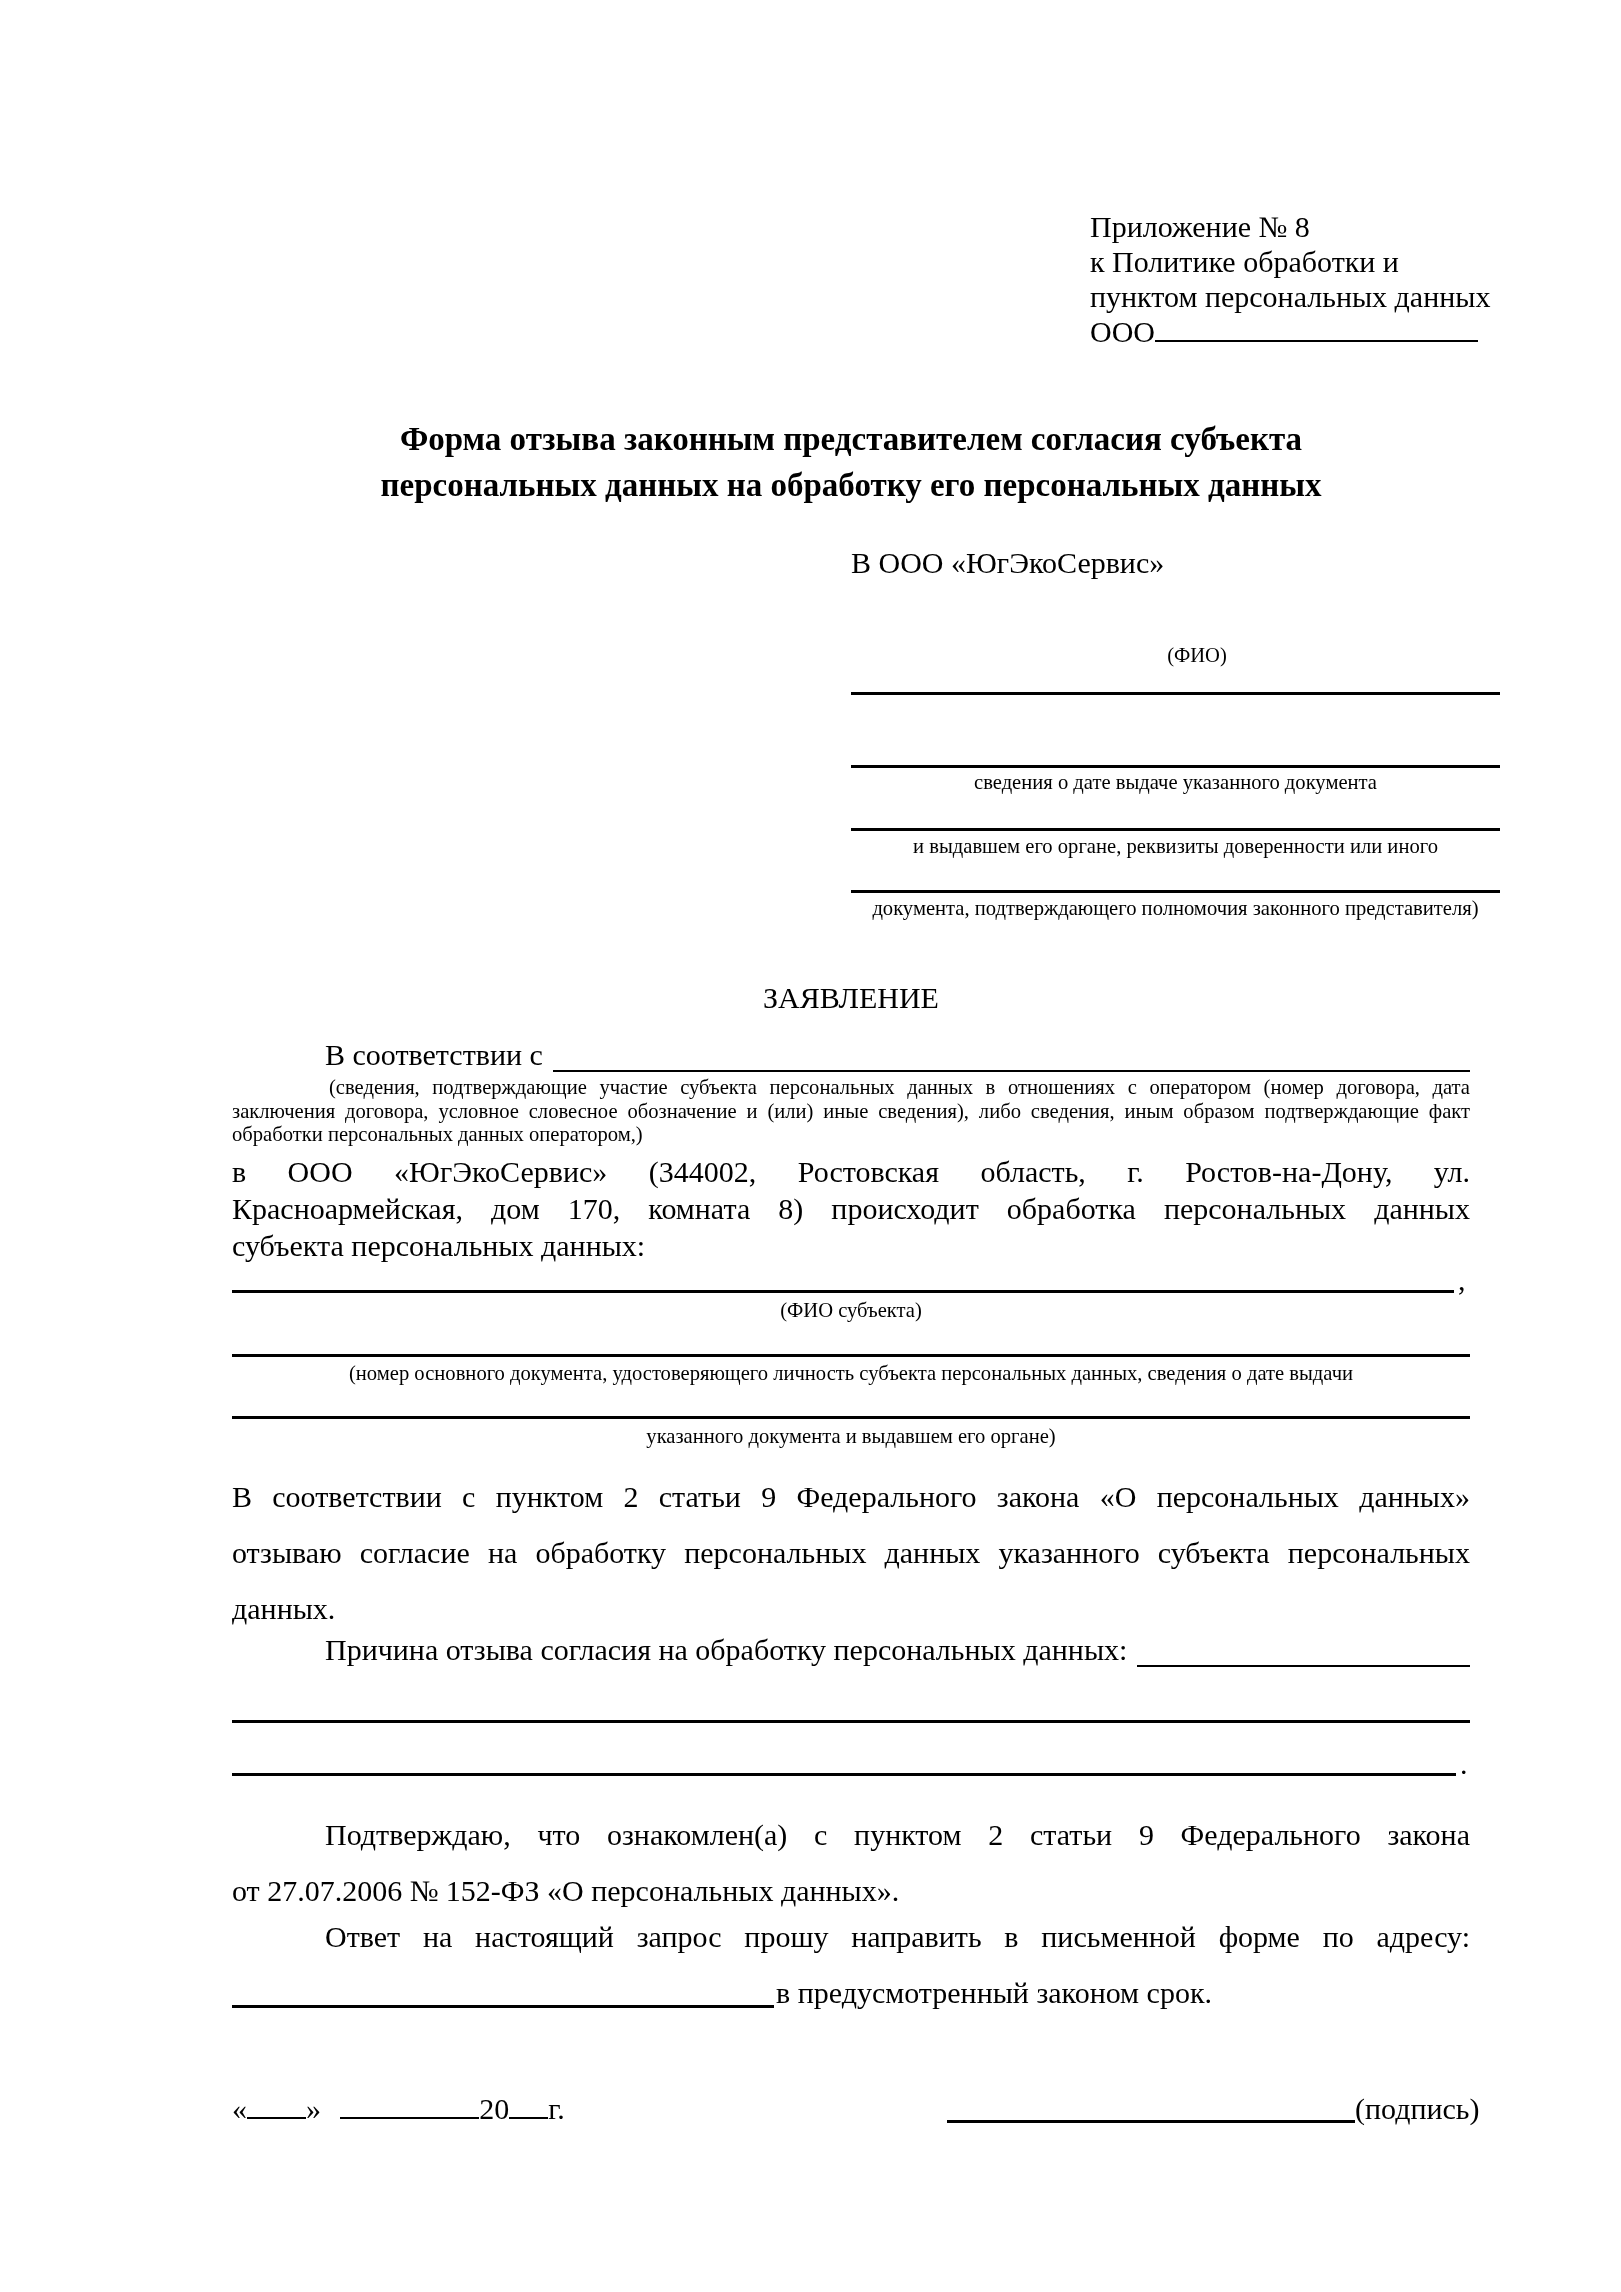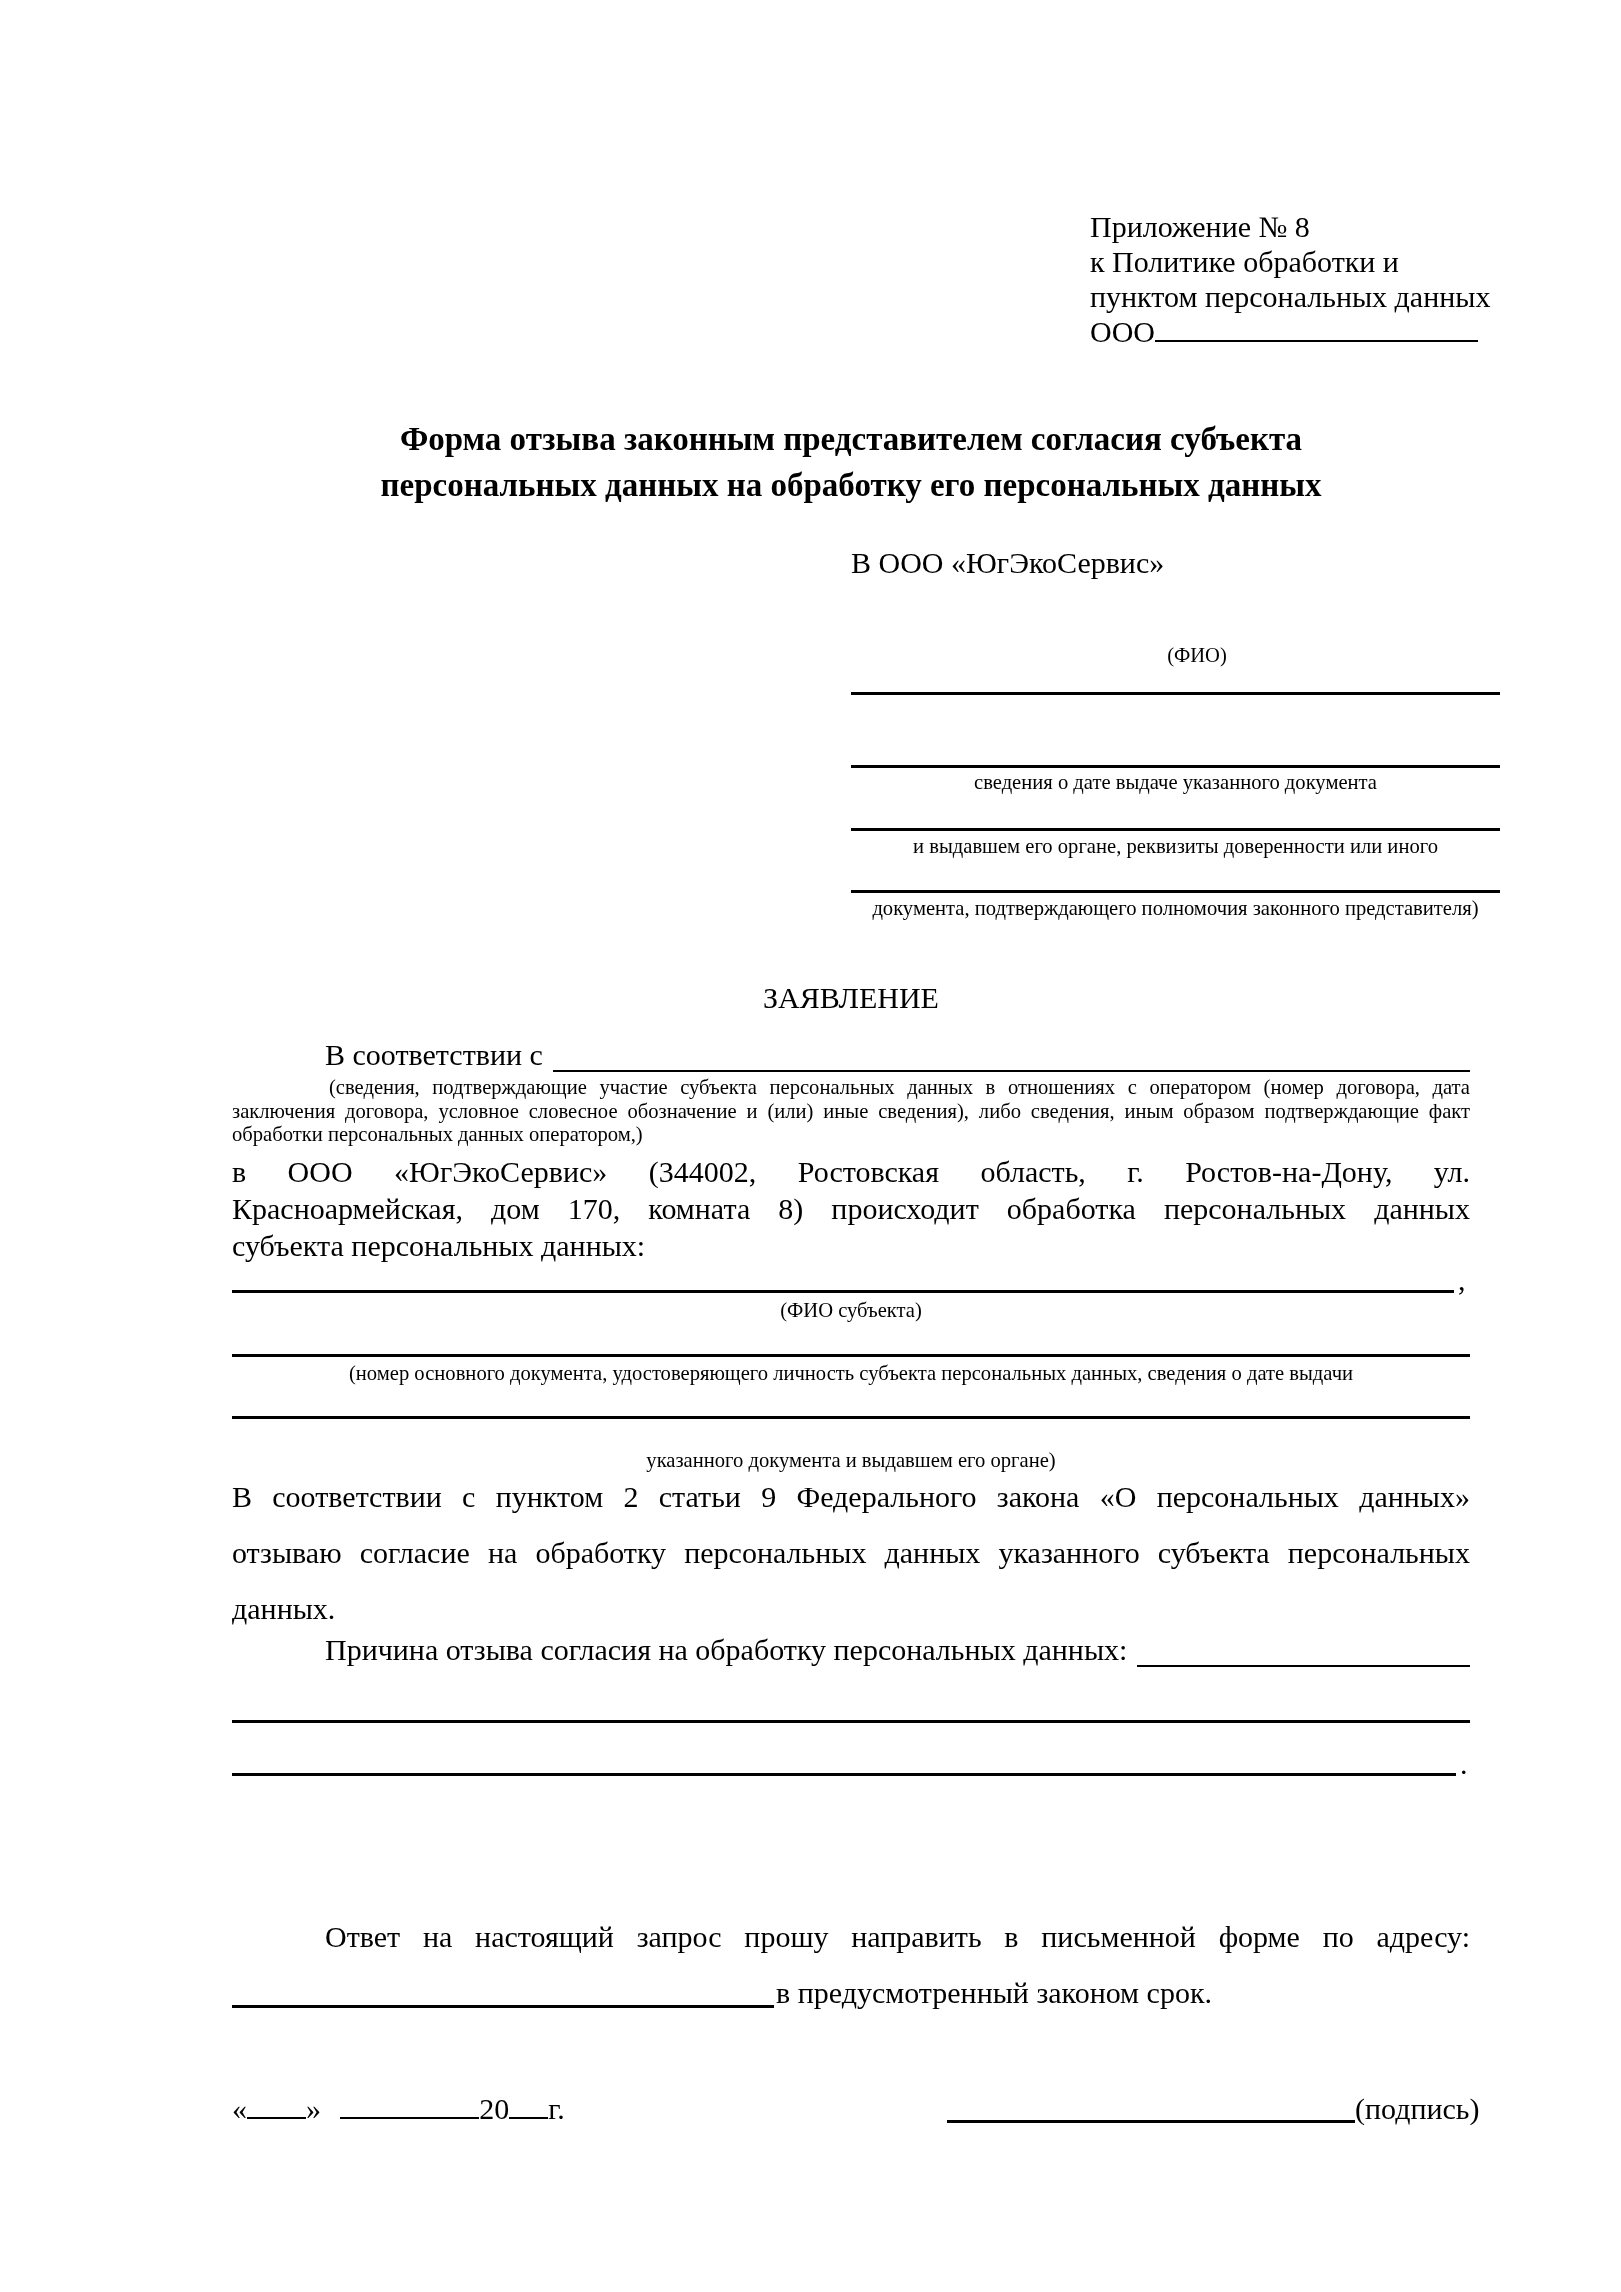--- a/index.html
+++ b/index.html
@@ -78,38 +78,42 @@
   </div>
 
   <div class="hr" style="left:232px;top:1290px;width:1222px;"></div>
   <div class="abs body-text" style="left:1458px;top:1262px;">,</div>
   <div class="abs small-text center" style="left:232px;top:1298px;width:1238px;">(ФИО субъекта)</div>
 
   <div class="hr" style="left:232px;top:1354px;width:1238px;"></div>
   <div class="abs small-text center" style="left:232px;top:1361px;width:1238px;">(номер основного документа, удостоверяющего личность субъекта персональных данных, сведения о дате выдачи</div>
 
   <div class="hr" style="left:232px;top:1416px;width:1238px;"></div>
-  <div class="abs small-text center" style="left:232px;top:1424px;width:1238px;margin-top:24px;">указанного документа и выдавшем его органе)</div>
+  <div class="abs small-text center" style="left:232px;top:1424px;width:1238px;">указанного документа и выдавшем его органе)</div>
 
   <div class="abs body-text lh57" style="left:232px;top:1469px;width:1238px;">
     <div class="jf">В соответствии с пунктом 2 статьи 9 Федерального закона «О персональных данных»</div>
     <div class="jf">отзываю согласие на обработку персональных данных указанного субъекта персональных</div>
     <div>данных.</div>
   </div>
 
   <div class="abs row body-text" style="left:325px;top:1632px;width:1145px;height:35px;">
     <span class="nowrap">Причина отзыва согласия на обработку персональных данных:</span>
     <span style="width:9.8px;"></span>
     <span class="fill"></span>
   </div>
 
   <div class="hr" style="left:232px;top:1720px;width:1238px;"></div>
   <div class="hr" style="left:232px;top:1773px;width:1224px;"></div>
   <div class="abs body-text" style="left:1460px;top:1746px;">.</div>
 
+  <div class="abs body-text lh57" style="left:232px;top:1807px;width:1238px;">
+    <div class="jf indent">Подтверждаю, что ознакомлен(а) с пунктом 2 статьи 9 Федерального закона</div>
+    <div>от 27.07.2006 № 152-ФЗ «О персональных данных».</div>
+  </div>
 
   <div class="abs body-text jf indent" style="left:232px;top:1919px;width:1238px;">Ответ на настоящий запрос прошу направить в письменной форме по адресу:</div>
 
   <div class="hr" style="left:232px;top:2005px;width:542px;"></div>
   <div class="abs body-text" style="left:776px;top:1975px;">в предусмотренный законом срок.</div>
 
   <div class="abs body-text nowrap" style="left:232px;top:2091px;">
     <span>«</span><span class="blank" style="width:59px;"></span><span>»</span>
     <span style="display:inline-block;width:11.8px;"></span><span class="blank" style="width:139px;"></span><span>20</span><span class="blank" style="width:39px;"></span><span>г.</span>
   </div>

